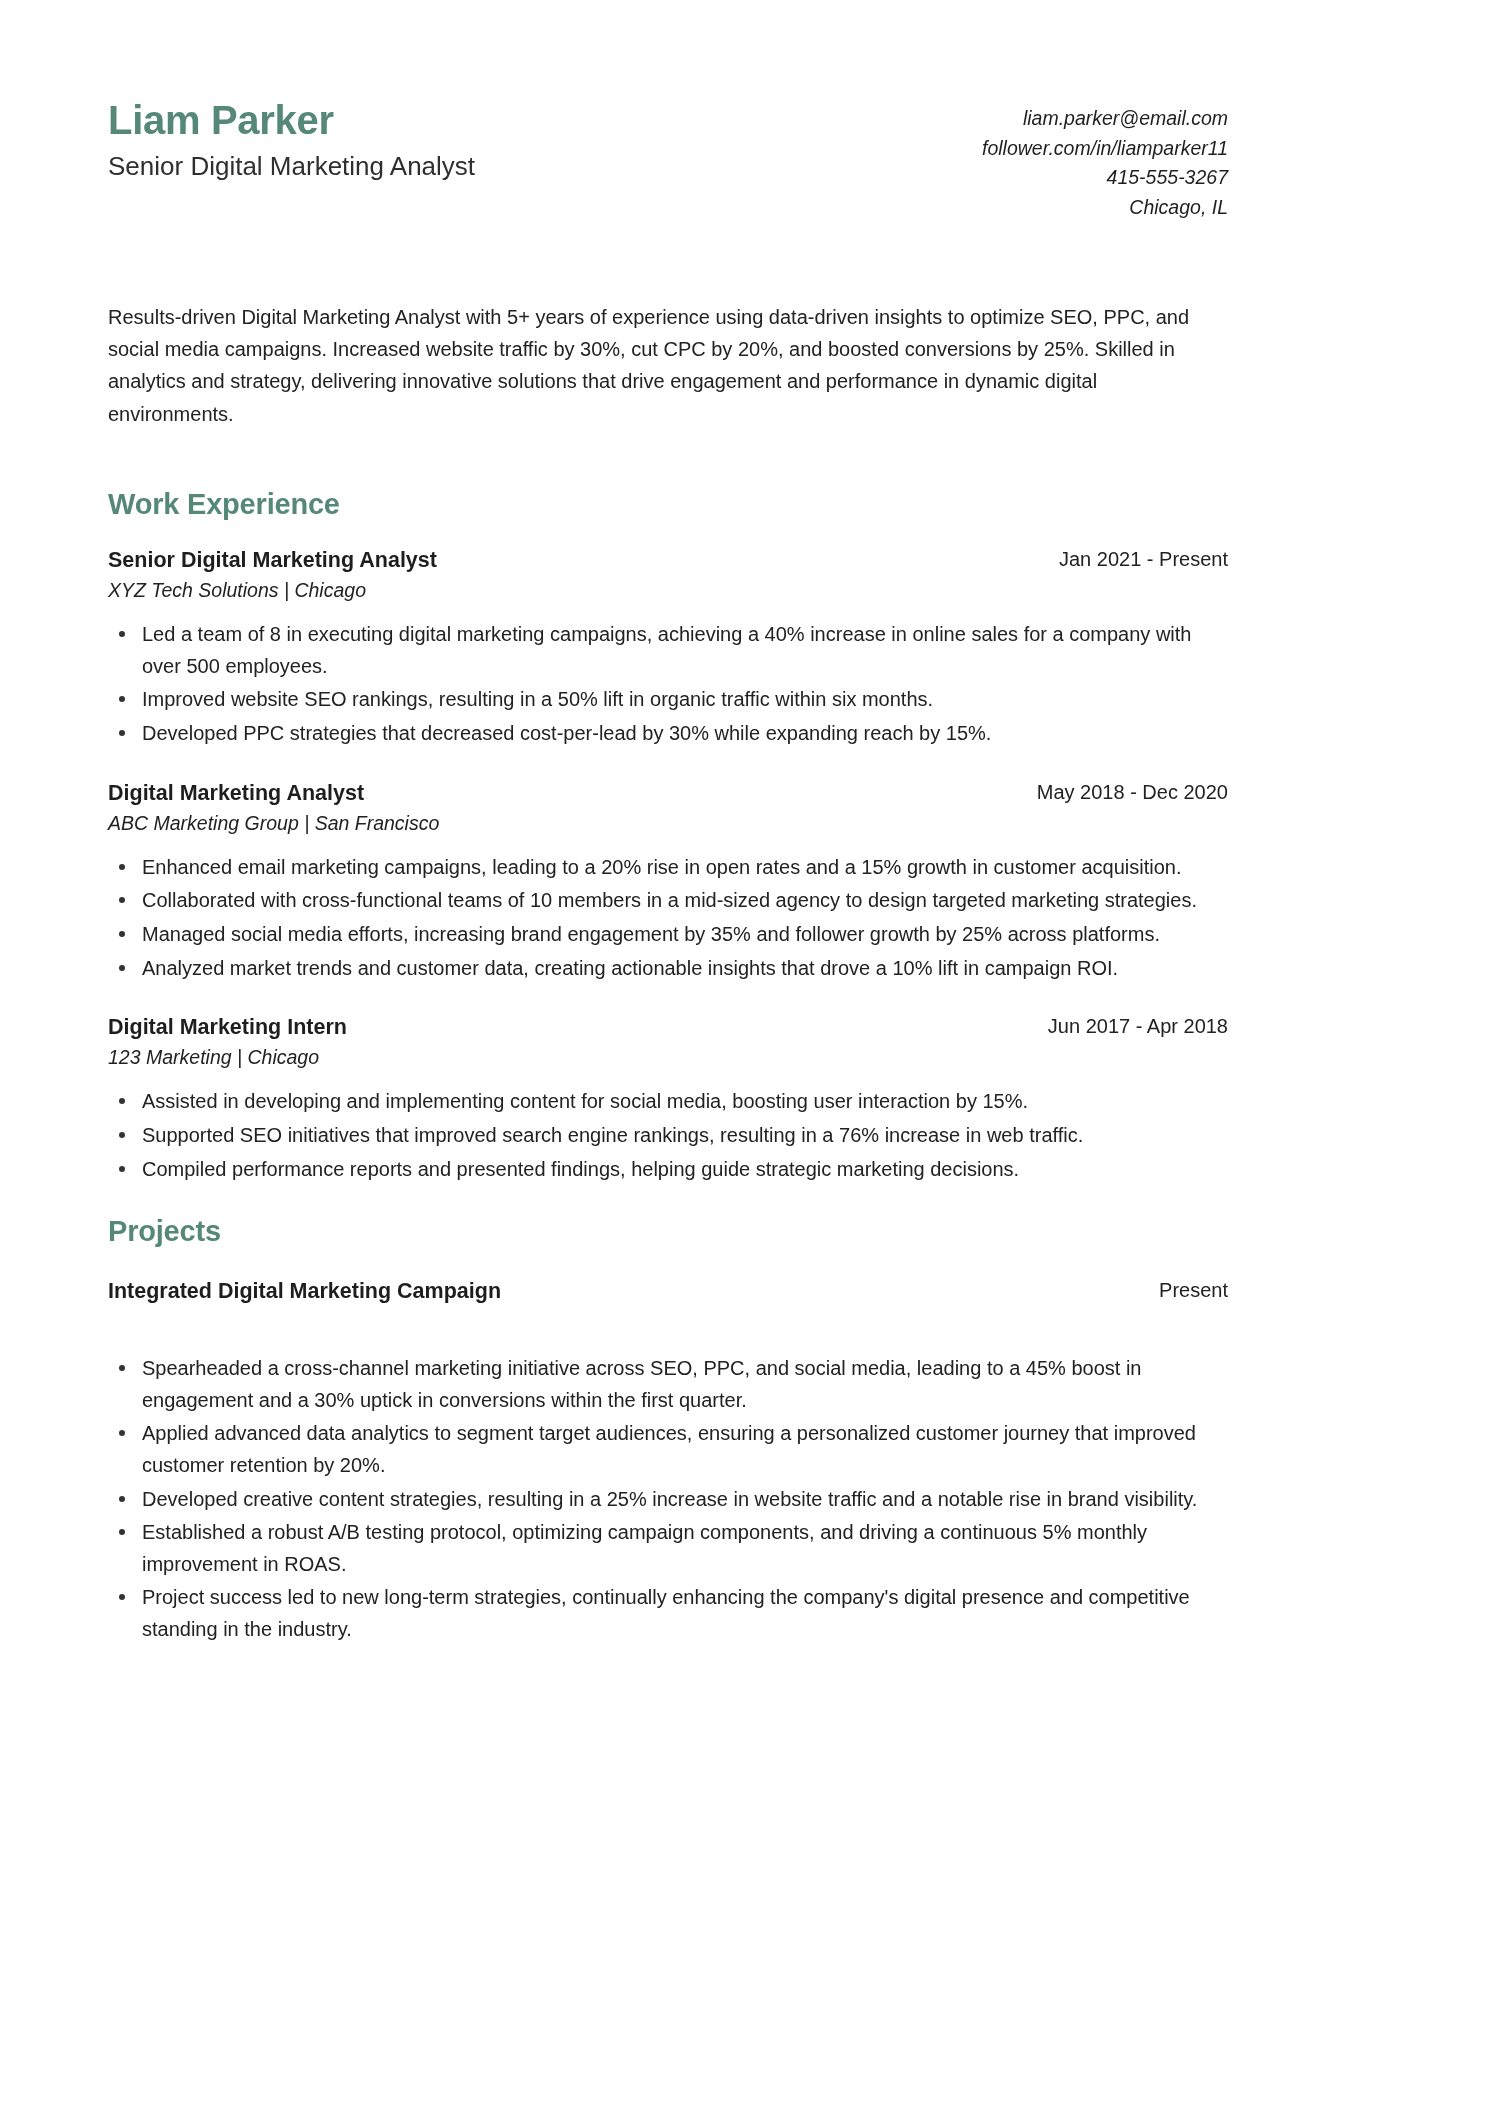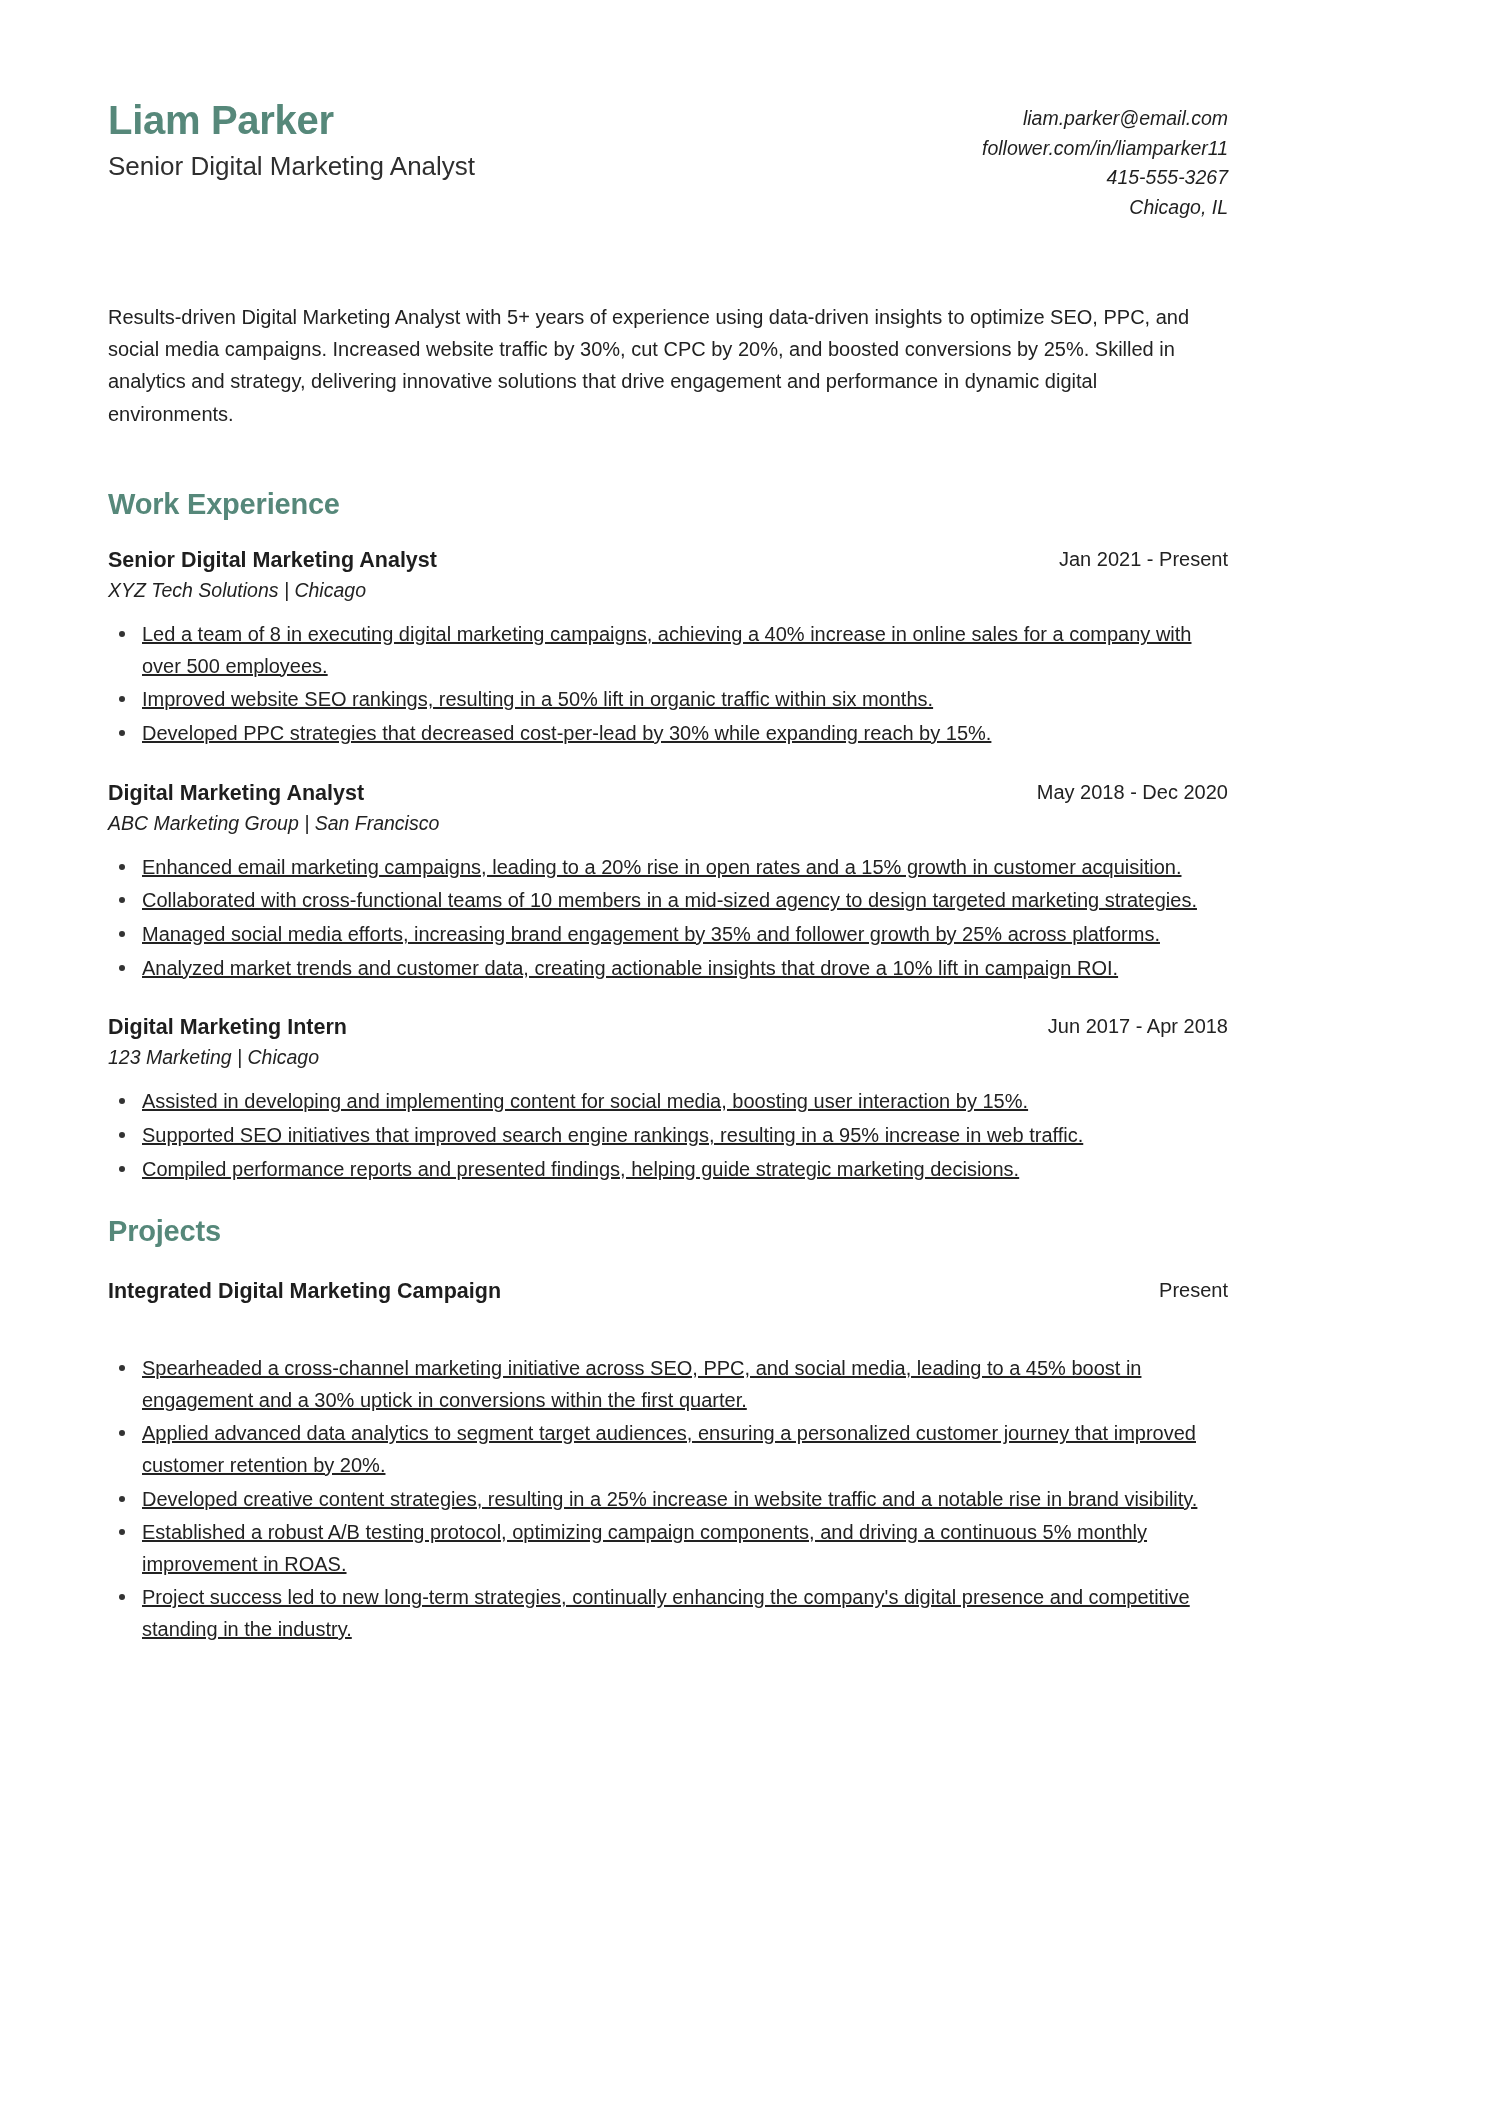--- a/index.html
+++ b/index.html
@@ -109,21 +109,20 @@
     padding: 0;
   }
   ul.bullets li {
     position: relative;
     padding-left: 34px;
     font-size: 20px;
     line-height: 1.58;
     color: #222222;
     margin-bottom: 2px;
     max-width: 1265px;
-    text-decoration: underline;
   }
   ul.bullets li::before {
     content: "";
     position: absolute;
     left: 11px;
     top: 12px;
     width: 6px;
     height: 6px;
     border-radius: 50%;
     background: #333333;
@@ -186,21 +185,21 @@
       </div>
 
       <div class="entry">
         <div class="entry-head">
           <div class="entry-title">Digital Marketing Intern</div>
           <div class="entry-date">Jun 2017 - Apr 2018</div>
         </div>
         <div class="entry-sub">123 Marketing | Chicago</div>
         <ul class="bullets">
           <li>Assisted in developing and implementing content for social media, boosting user interaction by 15%.</li>
-          <li>Supported SEO initiatives that improved search engine rankings, resulting in a 95% increase in web traffic.</li>
+          <li>Supported SEO initiatives that improved search engine rankings, resulting in a 76% increase in web traffic.</li>
           <li>Compiled performance reports and presented findings, helping guide strategic marketing decisions.</li>
         </ul>
       </div>
 
     </div>
   </div>
 
   <div class="section">
     <h2 class="section-title projects-title">Projects</h2>
     <div class="entry project-entry">

